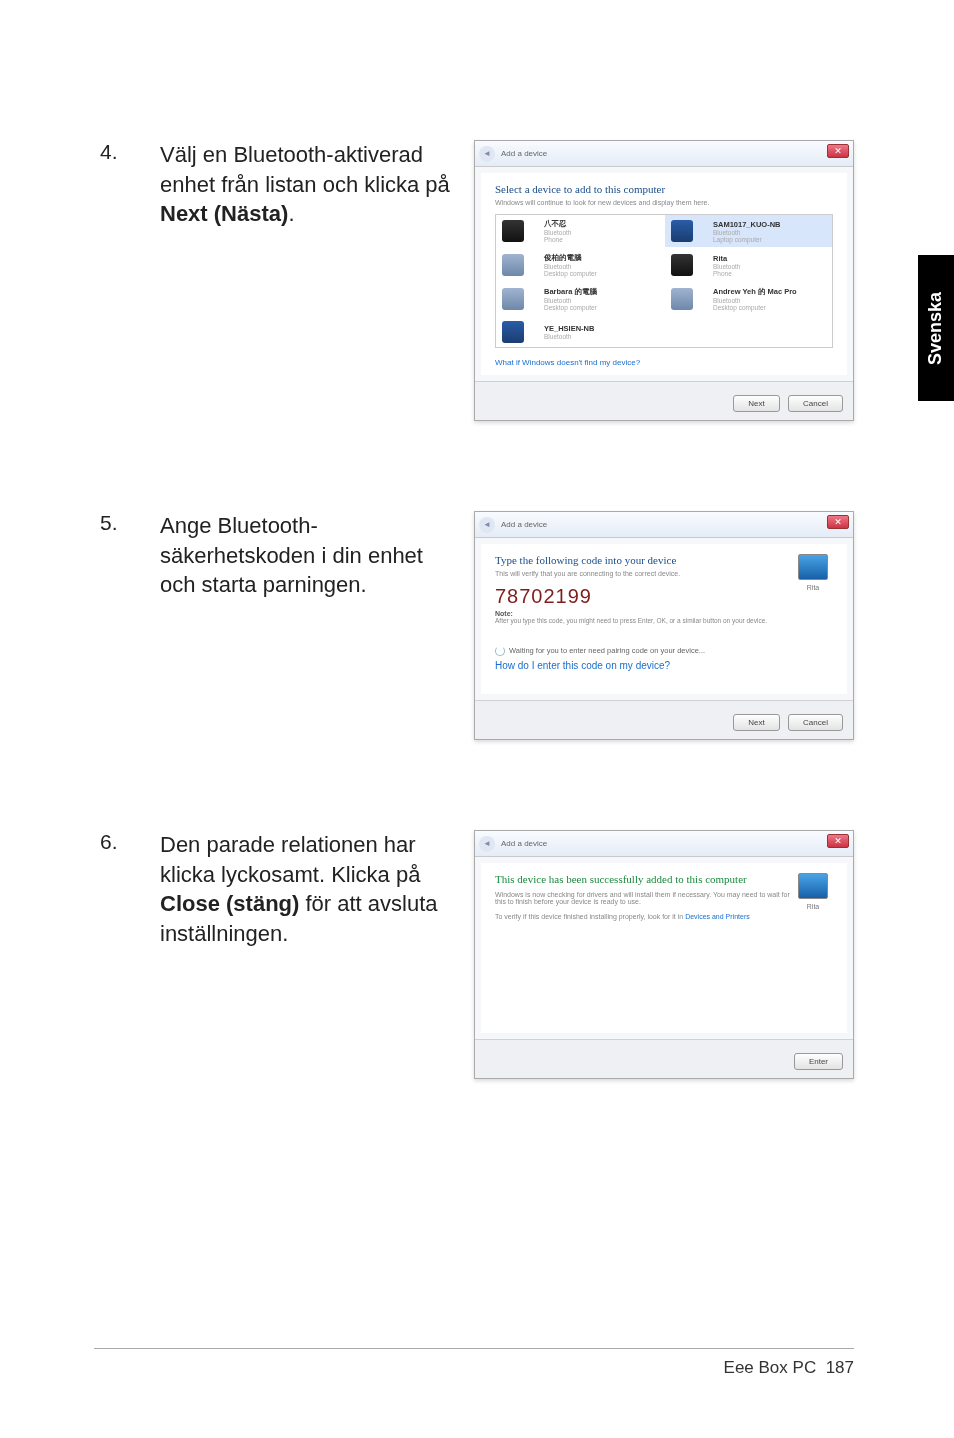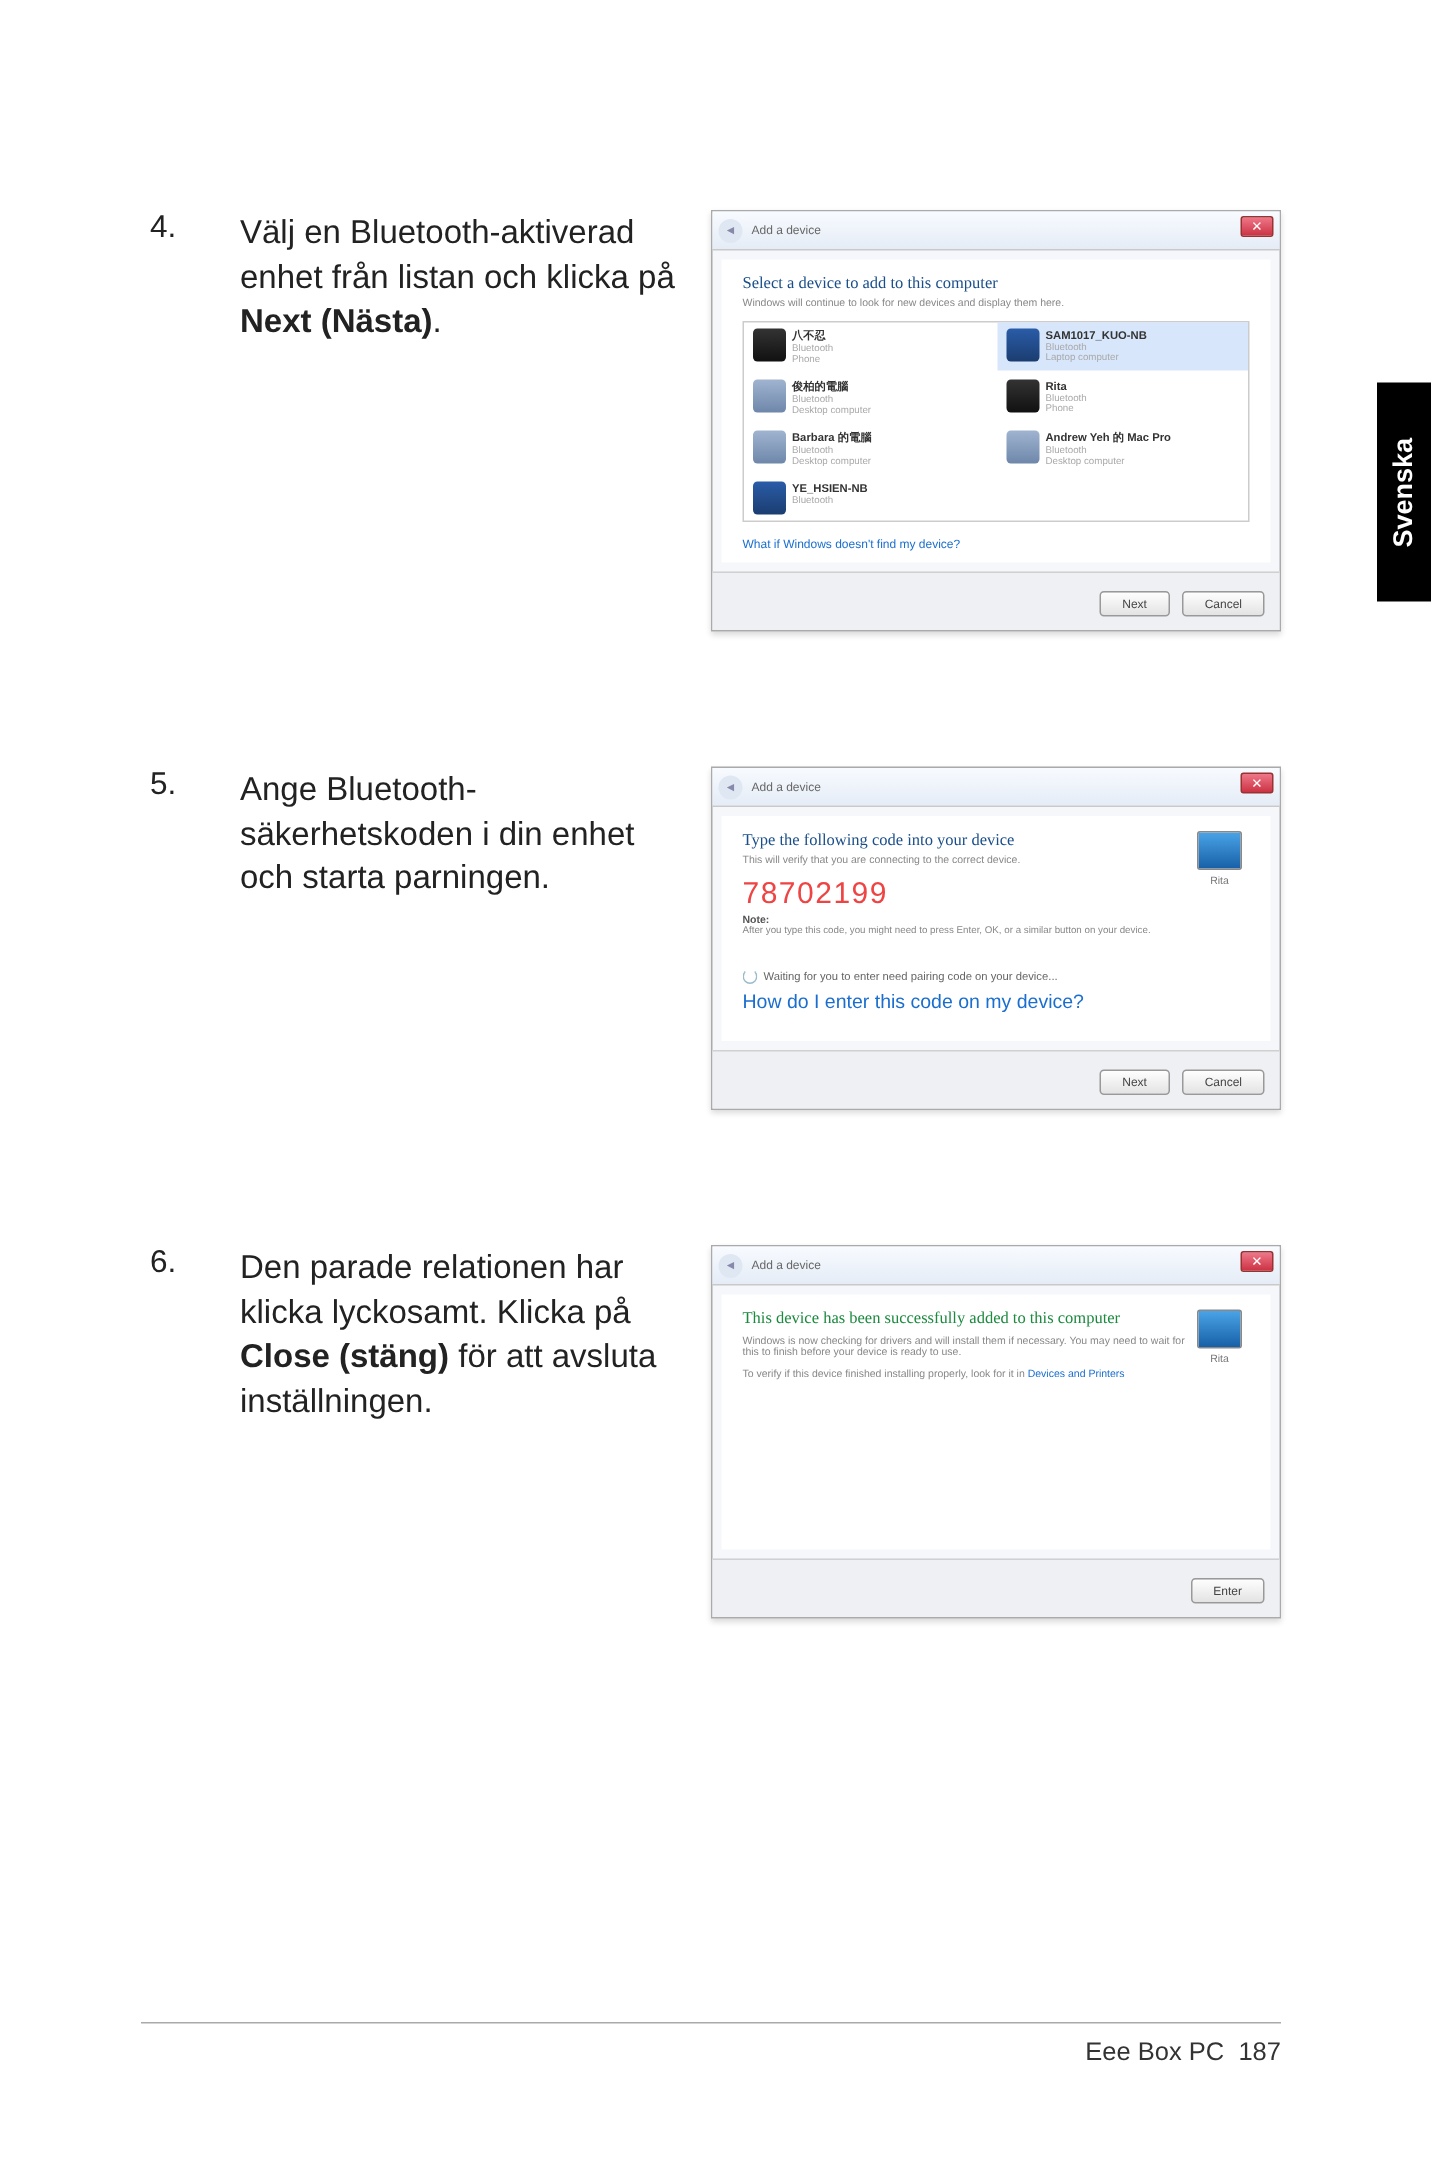--- a/index.html
+++ b/index.html
@@ -86,21 +86,22 @@
   margin-bottom: 8px;
 }
 .device-grid {
   display: grid;
   grid-template-columns: 1fr 1fr;
   gap: 2px;
   border: 1px solid #ccc;
 }
 .device {
   display: flex;
-  gap: 4px;
+  align-items: center;
+  gap: 20px;
   padding: 4px 6px;
   font-size: 7px;
 }
 .device.selected { background: #d7e6fb; }
 .dev-icon {
   width: 22px; height: 22px;
   background: linear-gradient(#cdd7e4,#eef2f8);
   border-radius: 3px;
   display:flex;align-items:center;justify-content:center;
   font-size: 12px; color:#fff;
@@ -125,35 +126,35 @@
 .dlg-btn {
   font-size:8px;
   padding:3px 14px;
   background:linear-gradient(#fefefe,#e3e3e3);
   border:1px solid #999;
   border-radius:3px;
   margin-left:4px;
   color:#444;
 }
 
-.codebox { font-size:20px; color:#ef4444; margin:4px 0 2px 0; letter-spacing:1px; }
+.codebox { font-size:20px; color:#7f1d1d; margin:4px 0 2px 0; letter-spacing:1px; }
 .note-label { font-size:7px; color:#555; font-weight:600; }
 .note-text { font-size:6.5px; color:#888; }
 .right-icon {
   float:right;
   width:40px;
 }
 .right-icon .pcimg {
   width:30px;height:26px;background:linear-gradient(#4aa3e6,#1760a8);
   border:1px solid #888;border-radius:2px;margin:0 auto 4px;
 }
 .right-icon .cap { font-size:7px;color:#777;text-align:center; }
 .waiting { font-size:7.5px; color:#666; margin-top:22px; }
 .waiting .sp { display:inline-block; width:10px;height:10px;border:1.5px solid #9bc;border-top-color:transparent;border-radius:50%;vertical-align:middle;margin-right:4px;}
-.helplink { font-size:13px; color:#1a6ecf; margin-top:4px; display:block; }
+.helplink { font-size:10px; color:#1a6ecf; margin-top:4px; display:block; }
 
 .side-tab {
   position:absolute;
   right:0;
   top:255px;
   width:36px;
   height:146px;
   background:#000;
   color:#fff;
   font-size:18px;

